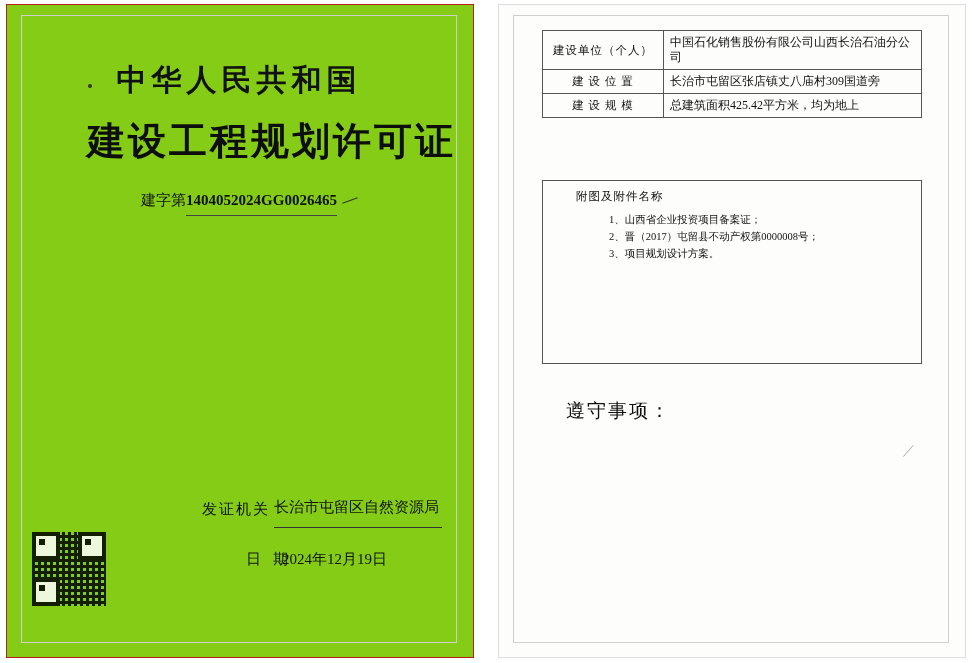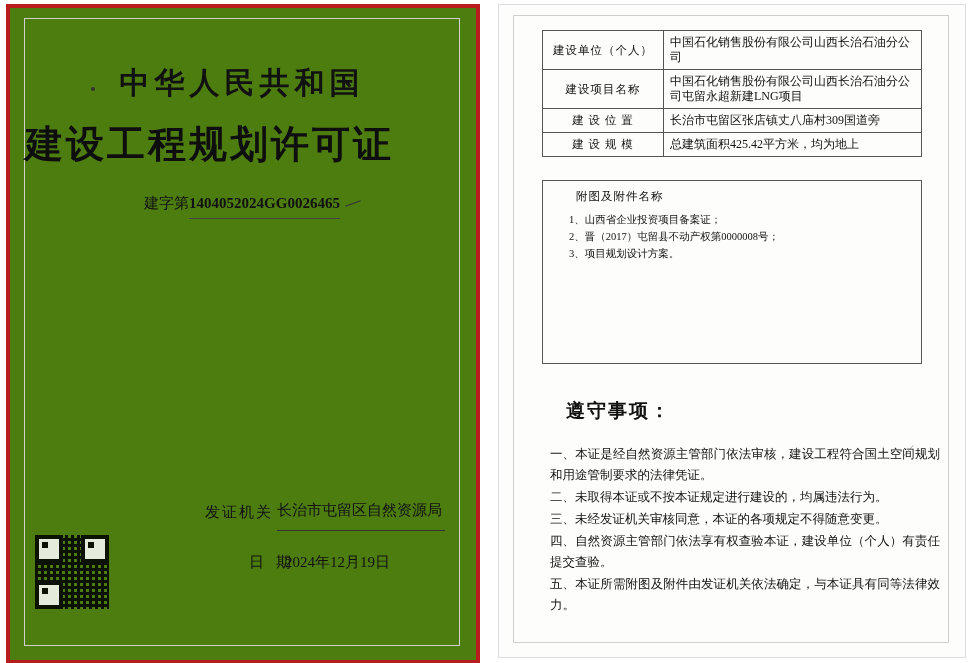--- a/index.html
+++ b/index.html
@@ -24,22 +24,22 @@
     height: 663px;
   }
 
   
   .left-doc {
     position: absolute;
     left: 6px;
     top: 4px;
     width: 466px;
     height: 652px;
-    background: #4d7c0f;
-    border: 4px solid #b91c1c;
+    background: #84cc16;
+    border: 1px solid #b91c1c;
   }
   .left-inner {
     position: absolute;
     left: 14px;
     top: 10px;
     width: 436px;
     height: 628px;
     border: 1px solid #cfcfcf;
     box-sizing: border-box;
   }
@@ -62,21 +62,21 @@
     width: 4px;
     height: 4px;
     background: #333;
     border-radius: 50%;
   }
   .title-sub {
     position: absolute;
     top: 100px;
     left: 0;
     width: 100%;
-    text-align: left;
+    text-align: right;
     font-size: 38px;
     letter-spacing: 3px;
     font-family: "Liberation Serif", serif;
     font-weight: bold;
     color: #0e0e0e;
   }
   .cert-no {
     position: absolute;
     top: 175px;
     left: 0;
@@ -251,27 +251,27 @@
     margin-left: 23px;
   }
   .attach-list {
     position: absolute;
     left: 26px;
     top: 30px;
     right: 10px;
     font-size: 10.5px;
     line-height: 17px;
   }
-  .attach-list div { white-space: nowrap; }
+  .attach-list div { white-space: nowrap; margin-left: 40px; }
   .rules-title {
     position: absolute;
     left: 52px;
     top: 382px;
     font-size: 19px;
-    font-weight: bold;
+    font-weight: normal;
     letter-spacing: 2px;
     font-family: "Liberation Serif", serif;
   }
   .rules-list {
     position: absolute;
     left: 36px;
     top: 428px;
     width: 390px;
     font-size: 12.5px;
     line-height: 21px;
@@ -337,24 +337,20 @@
   </div>
 
   <div class="right-doc">
     <div class="right-inner">
 
       <table class="info-table">
         <tbody>
           <tr>
             <td class="label">建设单位（个人）</td>
             <td>中国石化销售股份有限公司山西长治石油分公司</td>
-          </tr>
-          <tr>
-            <td class="label">建设项目名称</td>
-            <td>中国石化销售股份有限公司山西长治石油分公司屯留永超新建LNG项目</td>
           </tr>
           <tr>
             <td class="label">建 设 位 置</td>
             <td>长治市屯留区张店镇丈八庙村309国道旁</td>
           </tr>
           <tr>
             <td class="label">建 设 规 模</td>
             <td>总建筑面积425.42平方米，均为地上</td>
           </tr>
         </tbody>
@@ -364,27 +360,20 @@
         <div class="attach-title">附图及附件名称</div>
         <div class="attach-list">
           <div>1、山西省企业投资项目备案证；</div>
           <div>2、晋（2017）屯留县不动产权第0000008号；</div>
           <div>3、项目规划设计方案。</div>
         </div>
       </div>
 
       <div class="rules-title">遵守事项：</div>
 
-      <div class="rules-list">
-        <p>一、本证是经自然资源主管部门依法审核，建设工程符合国土空间规划和用途管制要求的法律凭证。</p>
-        <p>二、未取得本证或不按本证规定进行建设的，均属违法行为。</p>
-        <p>三、未经发证机关审核同意，本证的各项规定不得随意变更。</p>
-        <p>四、自然资源主管部门依法享有权查验本证，建设单位（个人）有责任提交查验。</p>
-        <p>五、本证所需附图及附件由发证机关依法确定，与本证具有同等法律效力。</p>
-      </div>
 
       <svg class="mark-1" viewBox="0 0 20 20">
         <path d="M2 18 L16 2" stroke="#444" stroke-width="1.2" fill="none"></path>
       </svg>
 
     </div>
   </div>
 
 </div>
 

